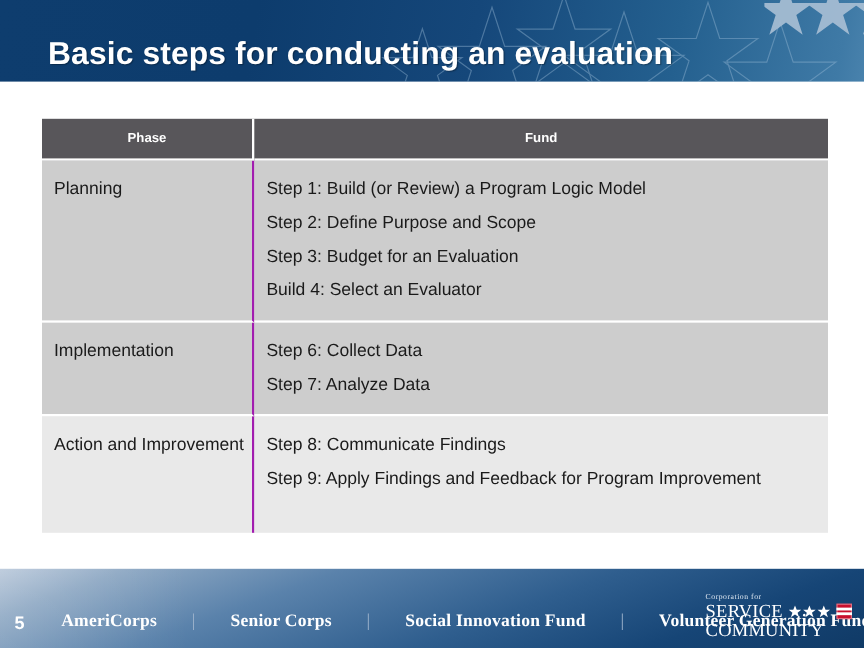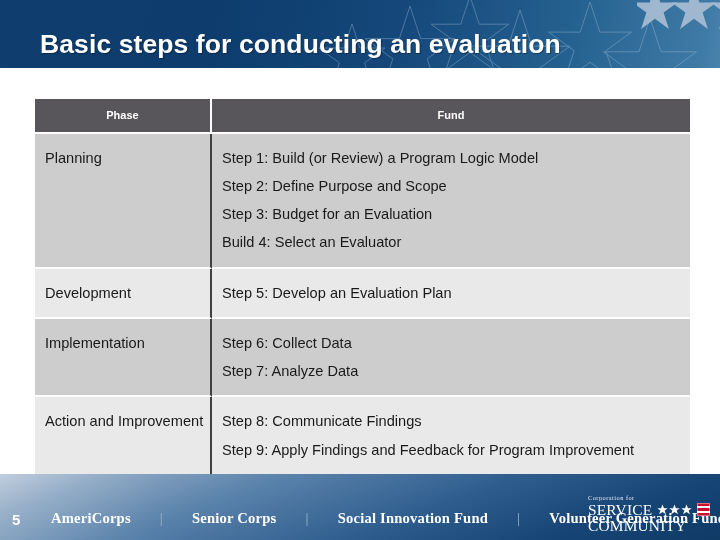--- a/index.html
+++ b/index.html
@@ -97,21 +97,21 @@
     padding: 10px 4px 11px 4px;
     border-right: 2px solid #ffffff;
     border-bottom: 2px solid #ffffff;
   }
   table.steps th:last-child { border-right: none; }
 
   table.steps td {
     vertical-align: top;
     font-size: 14.6px;
     color: #1a1a1a;
-    border-right: 2px solid #404040;
+    border-right: 2px solid #a21caf;
     border-bottom: 2px solid #ffffff;
     padding: 10px 6px 10px 10px;
     line-height: 1.93;
   }
   table.steps td:last-child { border-right: none; }
   table.steps tr:last-child td { border-bottom: none; }
 
   tr.shade-dark  td { background: #cdcdcd; }
   tr.shade-light td { background: #e9e9e9; }
 
@@ -279,26 +279,20 @@
       <tbody>
         <tr class="shade-dark r-planning">
           <td class="phase-cell">Planning</td>
           <td class="step-cell">
             <div class="step-line">Step 1: Build (or Review) a Program Logic Model</div>
             <div class="step-line">Step 2: Define Purpose and Scope</div>
             <div class="step-line">Step 3: Budget for an Evaluation</div>
             <div class="step-line">Build 4: Select an Evaluator</div>
           </td>
         </tr>
-        <tr class="shade-light r-development">
-          <td class="phase-cell">Development</td>
-          <td class="step-cell">
-            <div class="step-line">Step 5: Develop an Evaluation Plan</div>
-          </td>
-        </tr>
         <tr class="shade-dark r-implementation">
           <td class="phase-cell">Implementation</td>
           <td class="step-cell">
             <div class="step-line">Step 6: Collect Data</div>
             <div class="step-line">Step 7: Analyze Data</div>
           </td>
         </tr>
         <tr class="shade-light r-action">
           <td class="phase-cell">Action and Improvement</td>
           <td class="step-cell">

